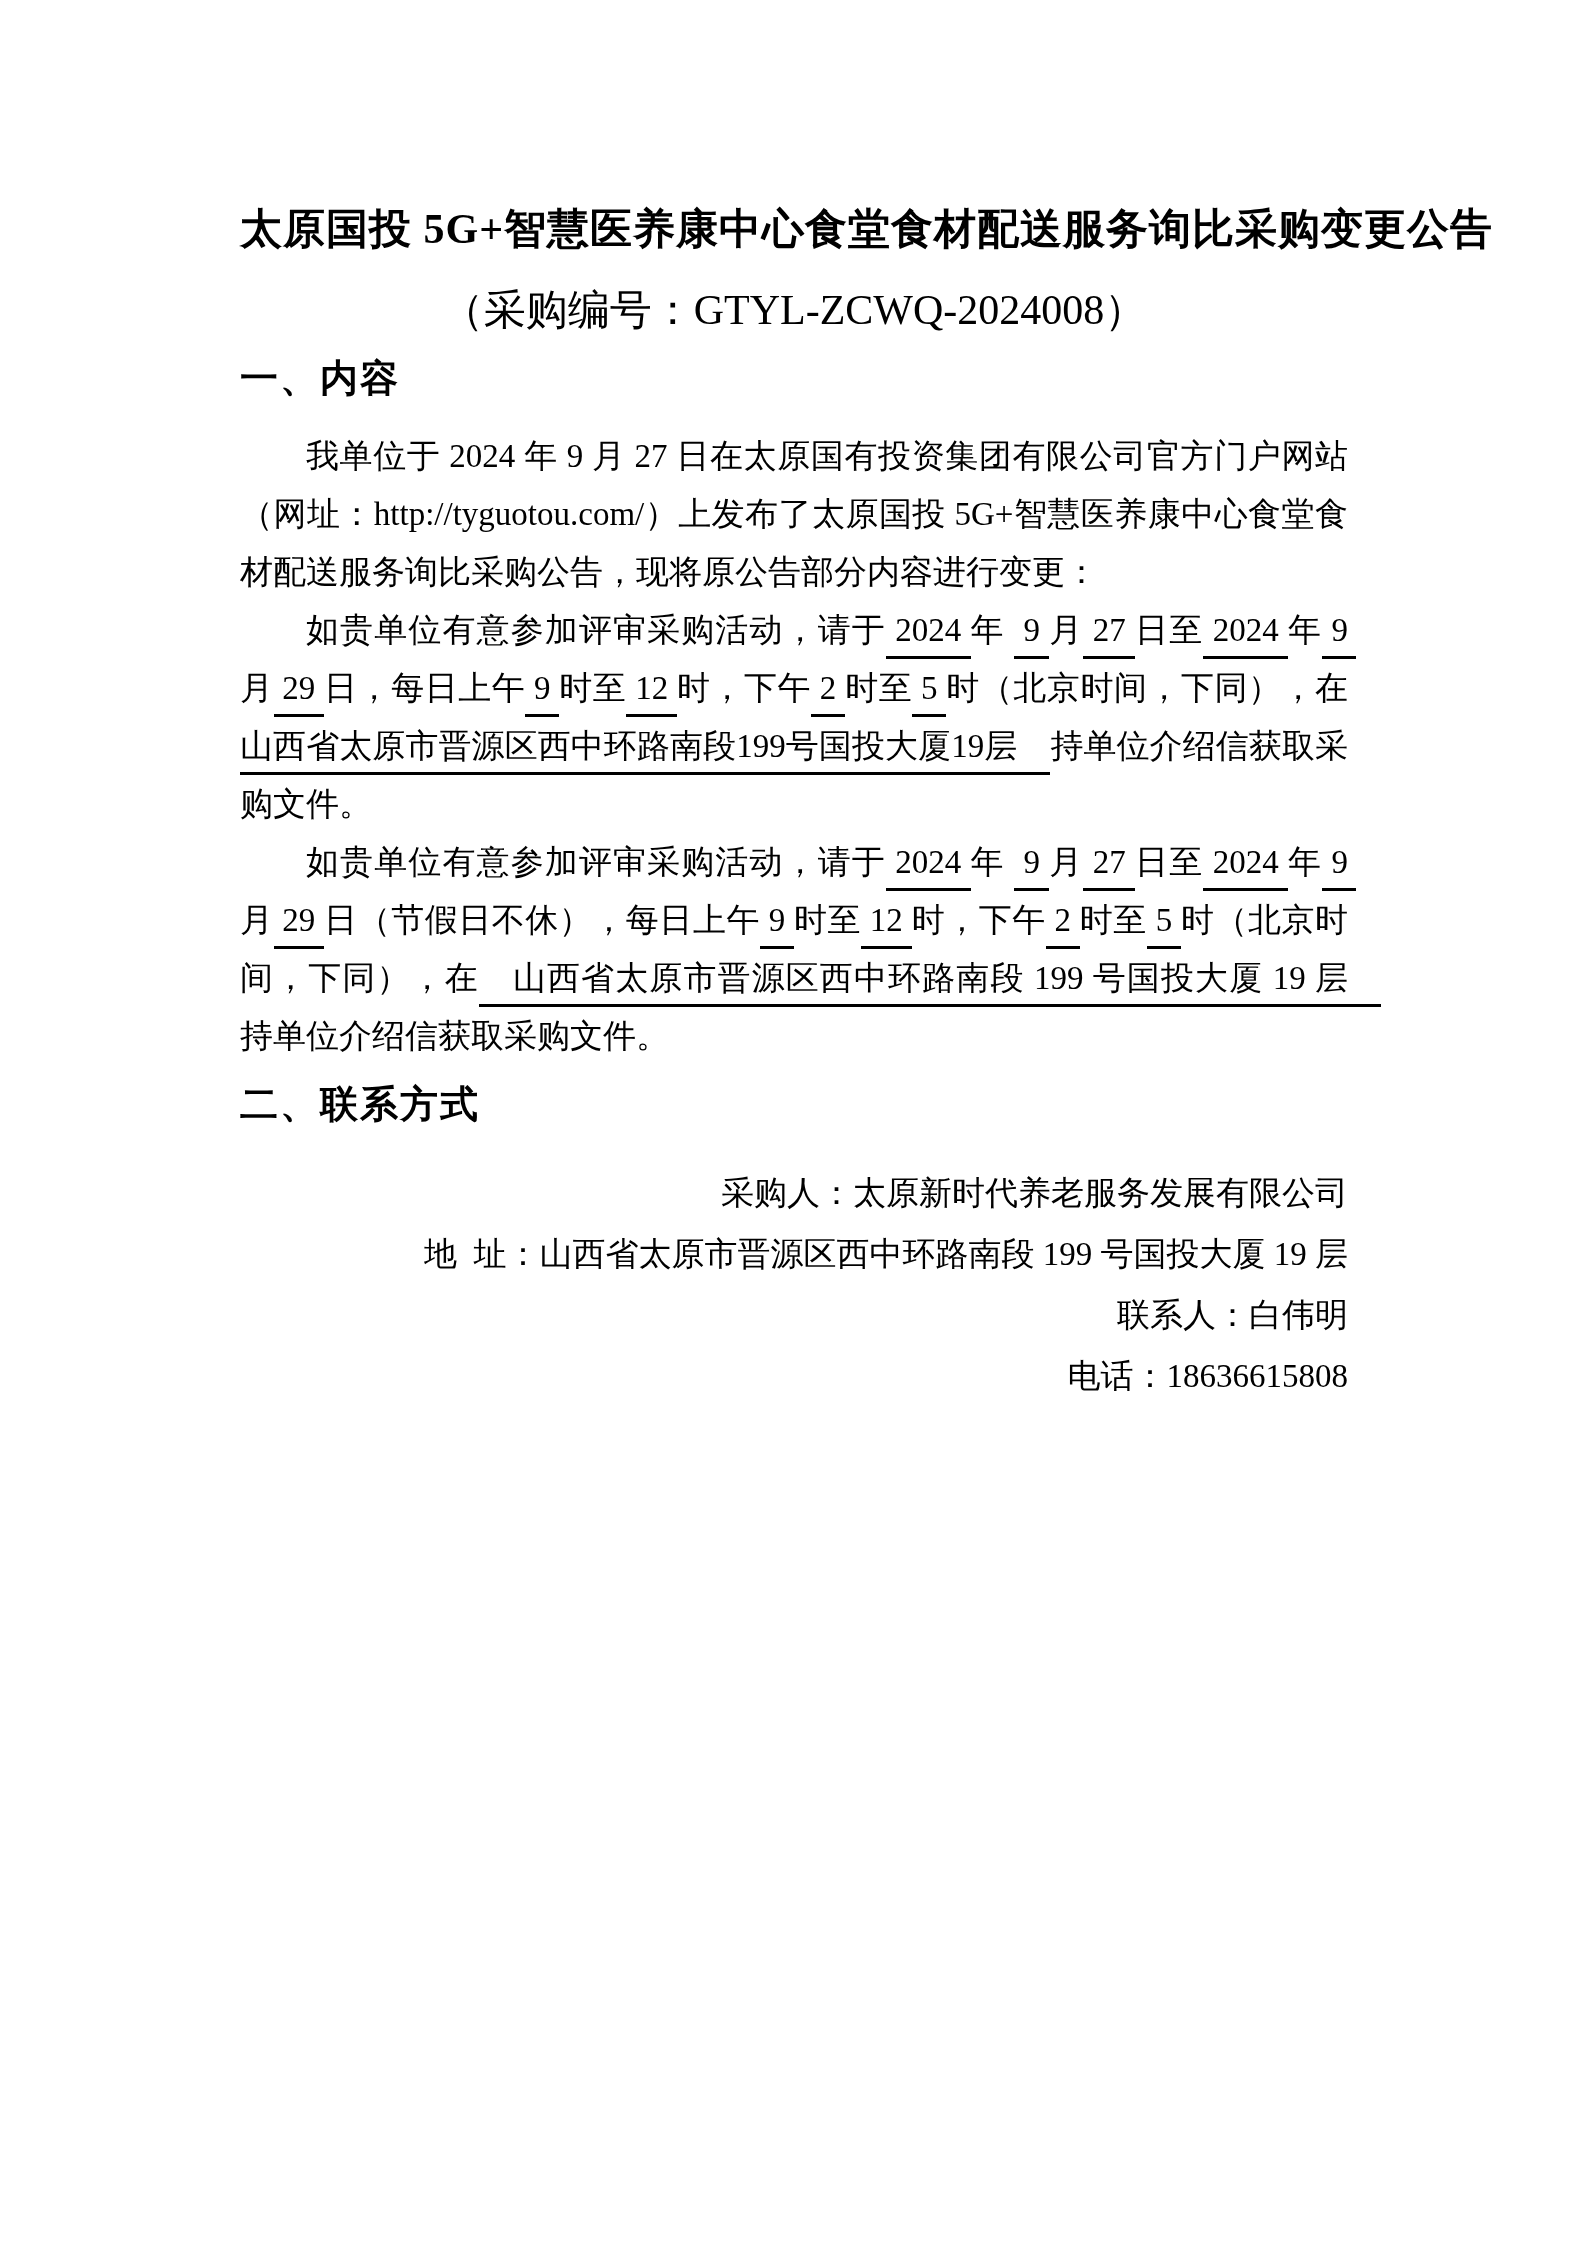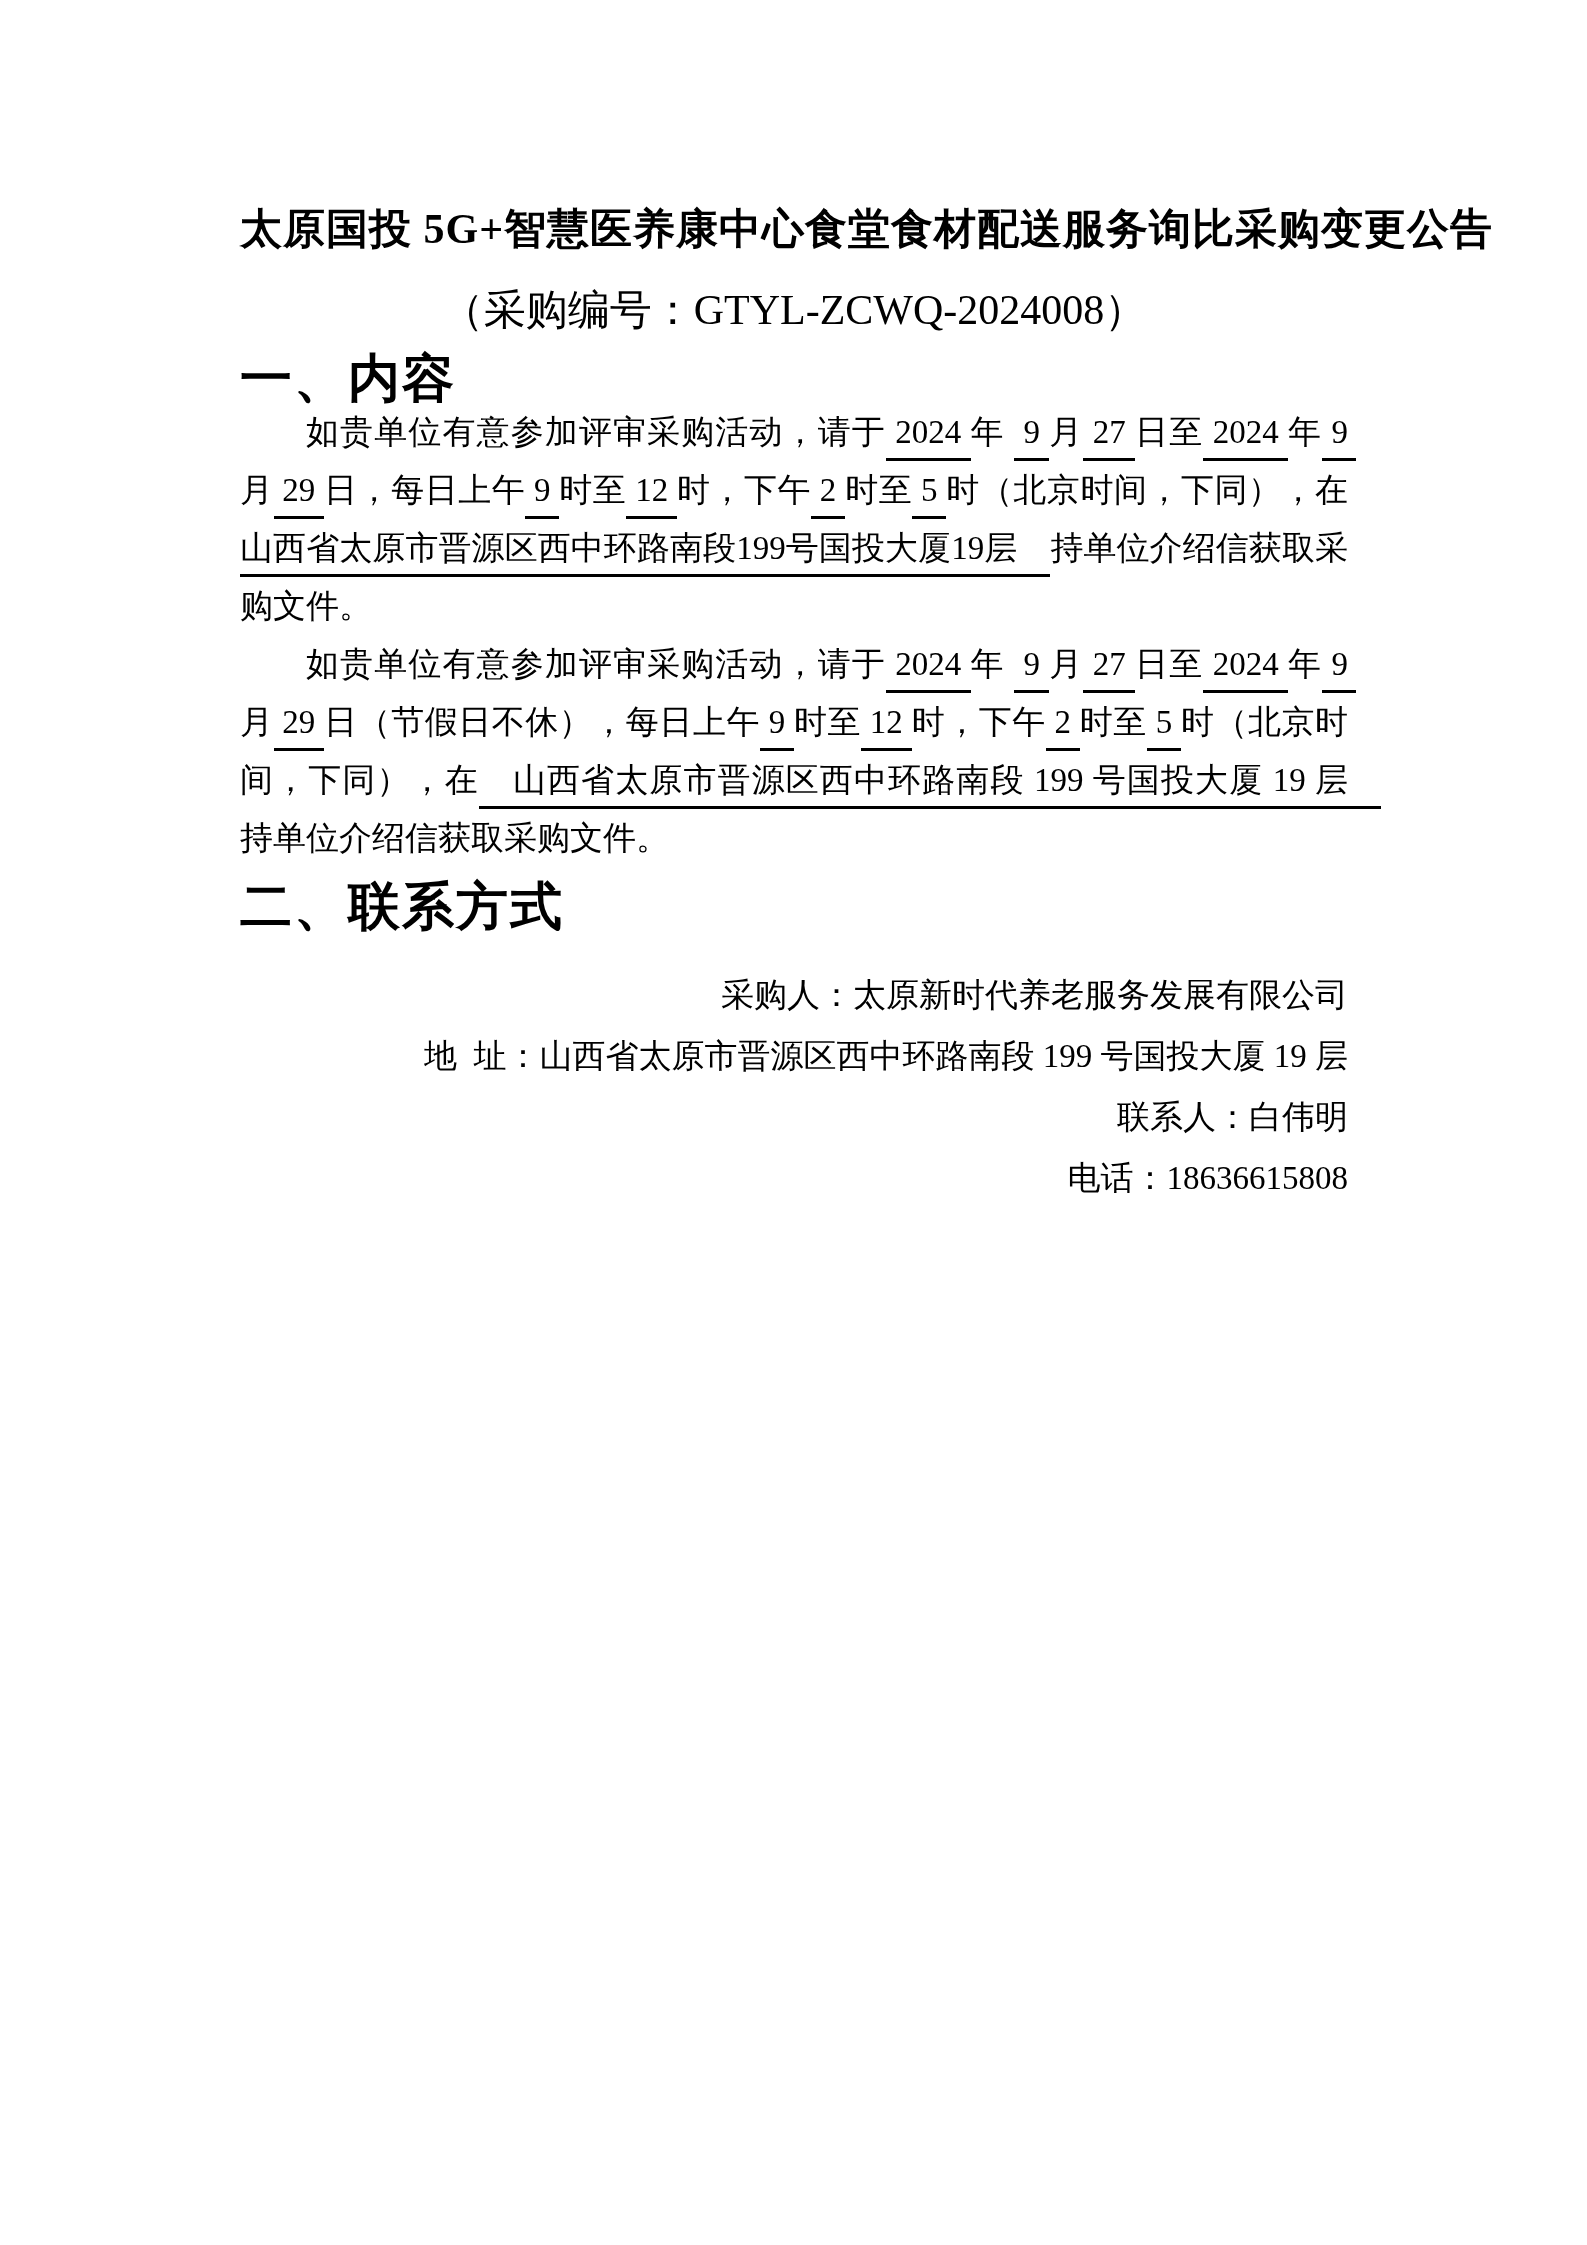--- a/index.html
+++ b/index.html
@@ -28,21 +28,21 @@
   }
   .doc-subtitle {
     font-size: 42px;
     font-weight: normal;
     text-align: center;
     line-height: 46px;
     margin-top: 32px;
   }
   .sec-heading {
     font-family: "Liberation Sans", "DejaVu Sans", sans-serif;
-    font-size: 52px;
+    font-size: 38px;
     font-weight: bold;
     line-height: 50px;
     margin-top: 20px;
     letter-spacing: 2px;
   }
   .sec-heading.contact { margin-top: 14px; margin-bottom: 34px; }
   p.body {
     font-size: 33px;
     line-height: 58px;
     text-align: justify;
@@ -65,20 +65,21 @@
 
 <div class="page">
   <div class="content">
 
     <div class="doc-title">太原国投 5G+智慧医养康中心食堂食材配送服务询比采购变更公告</div>
 
     <div class="doc-subtitle">（采购编号：GTYL-ZCWQ-2024008）</div>
 
     <div class="sec-heading">一、内容</div>
 
+    <p class="body first indent">我单位于 2024 年 9 月 27 日在太原国有投资集团有限公司官方门户网站（网址：http://tyguotou.com/）上发布了太原国投 5G+智慧医养康中心食堂食材配送服务询比采购公告，现将原公告部分内容进行变更：</p>
 
 
     <p class="body indent"><span>如贵单位有意参加评审采购活动，请于</span><span class="u"> 2024 </span><span>年 </span><span class="u"> 9 </span><span>月</span><span class="u"> 27 </span><span>日至</span><span class="u"> 2024 </span><span>年</span><span class="u"> 9 </span><span>月</span><span class="u"> 29 </span><span>日，每日上午</span><span class="u"> 9 </span><span>时至</span><span class="u"> 12 </span><span>时，下午</span><span class="u"> 2 </span><span>时至</span><span class="u"> 5 </span><span>时（北京时间，下同），在</span><span class="u">山西省太原市晋源区西中环路南段199号国投大厦19层　</span><span>持单位介绍信获取采购文件。</span></p>
 
 
     <p class="body indent"><span>如贵单位有意参加评审采购活动，请于</span><span class="u"> 2024 </span><span>年 </span><span class="u"> 9 </span><span>月</span><span class="u"> 27 </span><span>日至</span><span class="u"> 2024 </span><span>年</span><span class="u"> 9 </span><span>月</span><span class="u"> 29 </span><span>日（节假日不休），每日上午</span><span class="u"> 9 </span><span>时至</span><span class="u"> 12 </span><span>时，下午</span><span class="u"> 2 </span><span>时至</span><span class="u"> 5 </span><span>时（北京时间，下同），在</span><span class="u">　山西省太原市晋源区西中环路南段 199 号国投大厦 19 层　</span><span>持单位介绍信获取采购文件。</span></p>
 
     <div class="sec-heading contact">二、联系方式</div>
 
     <div class="contact-block">

